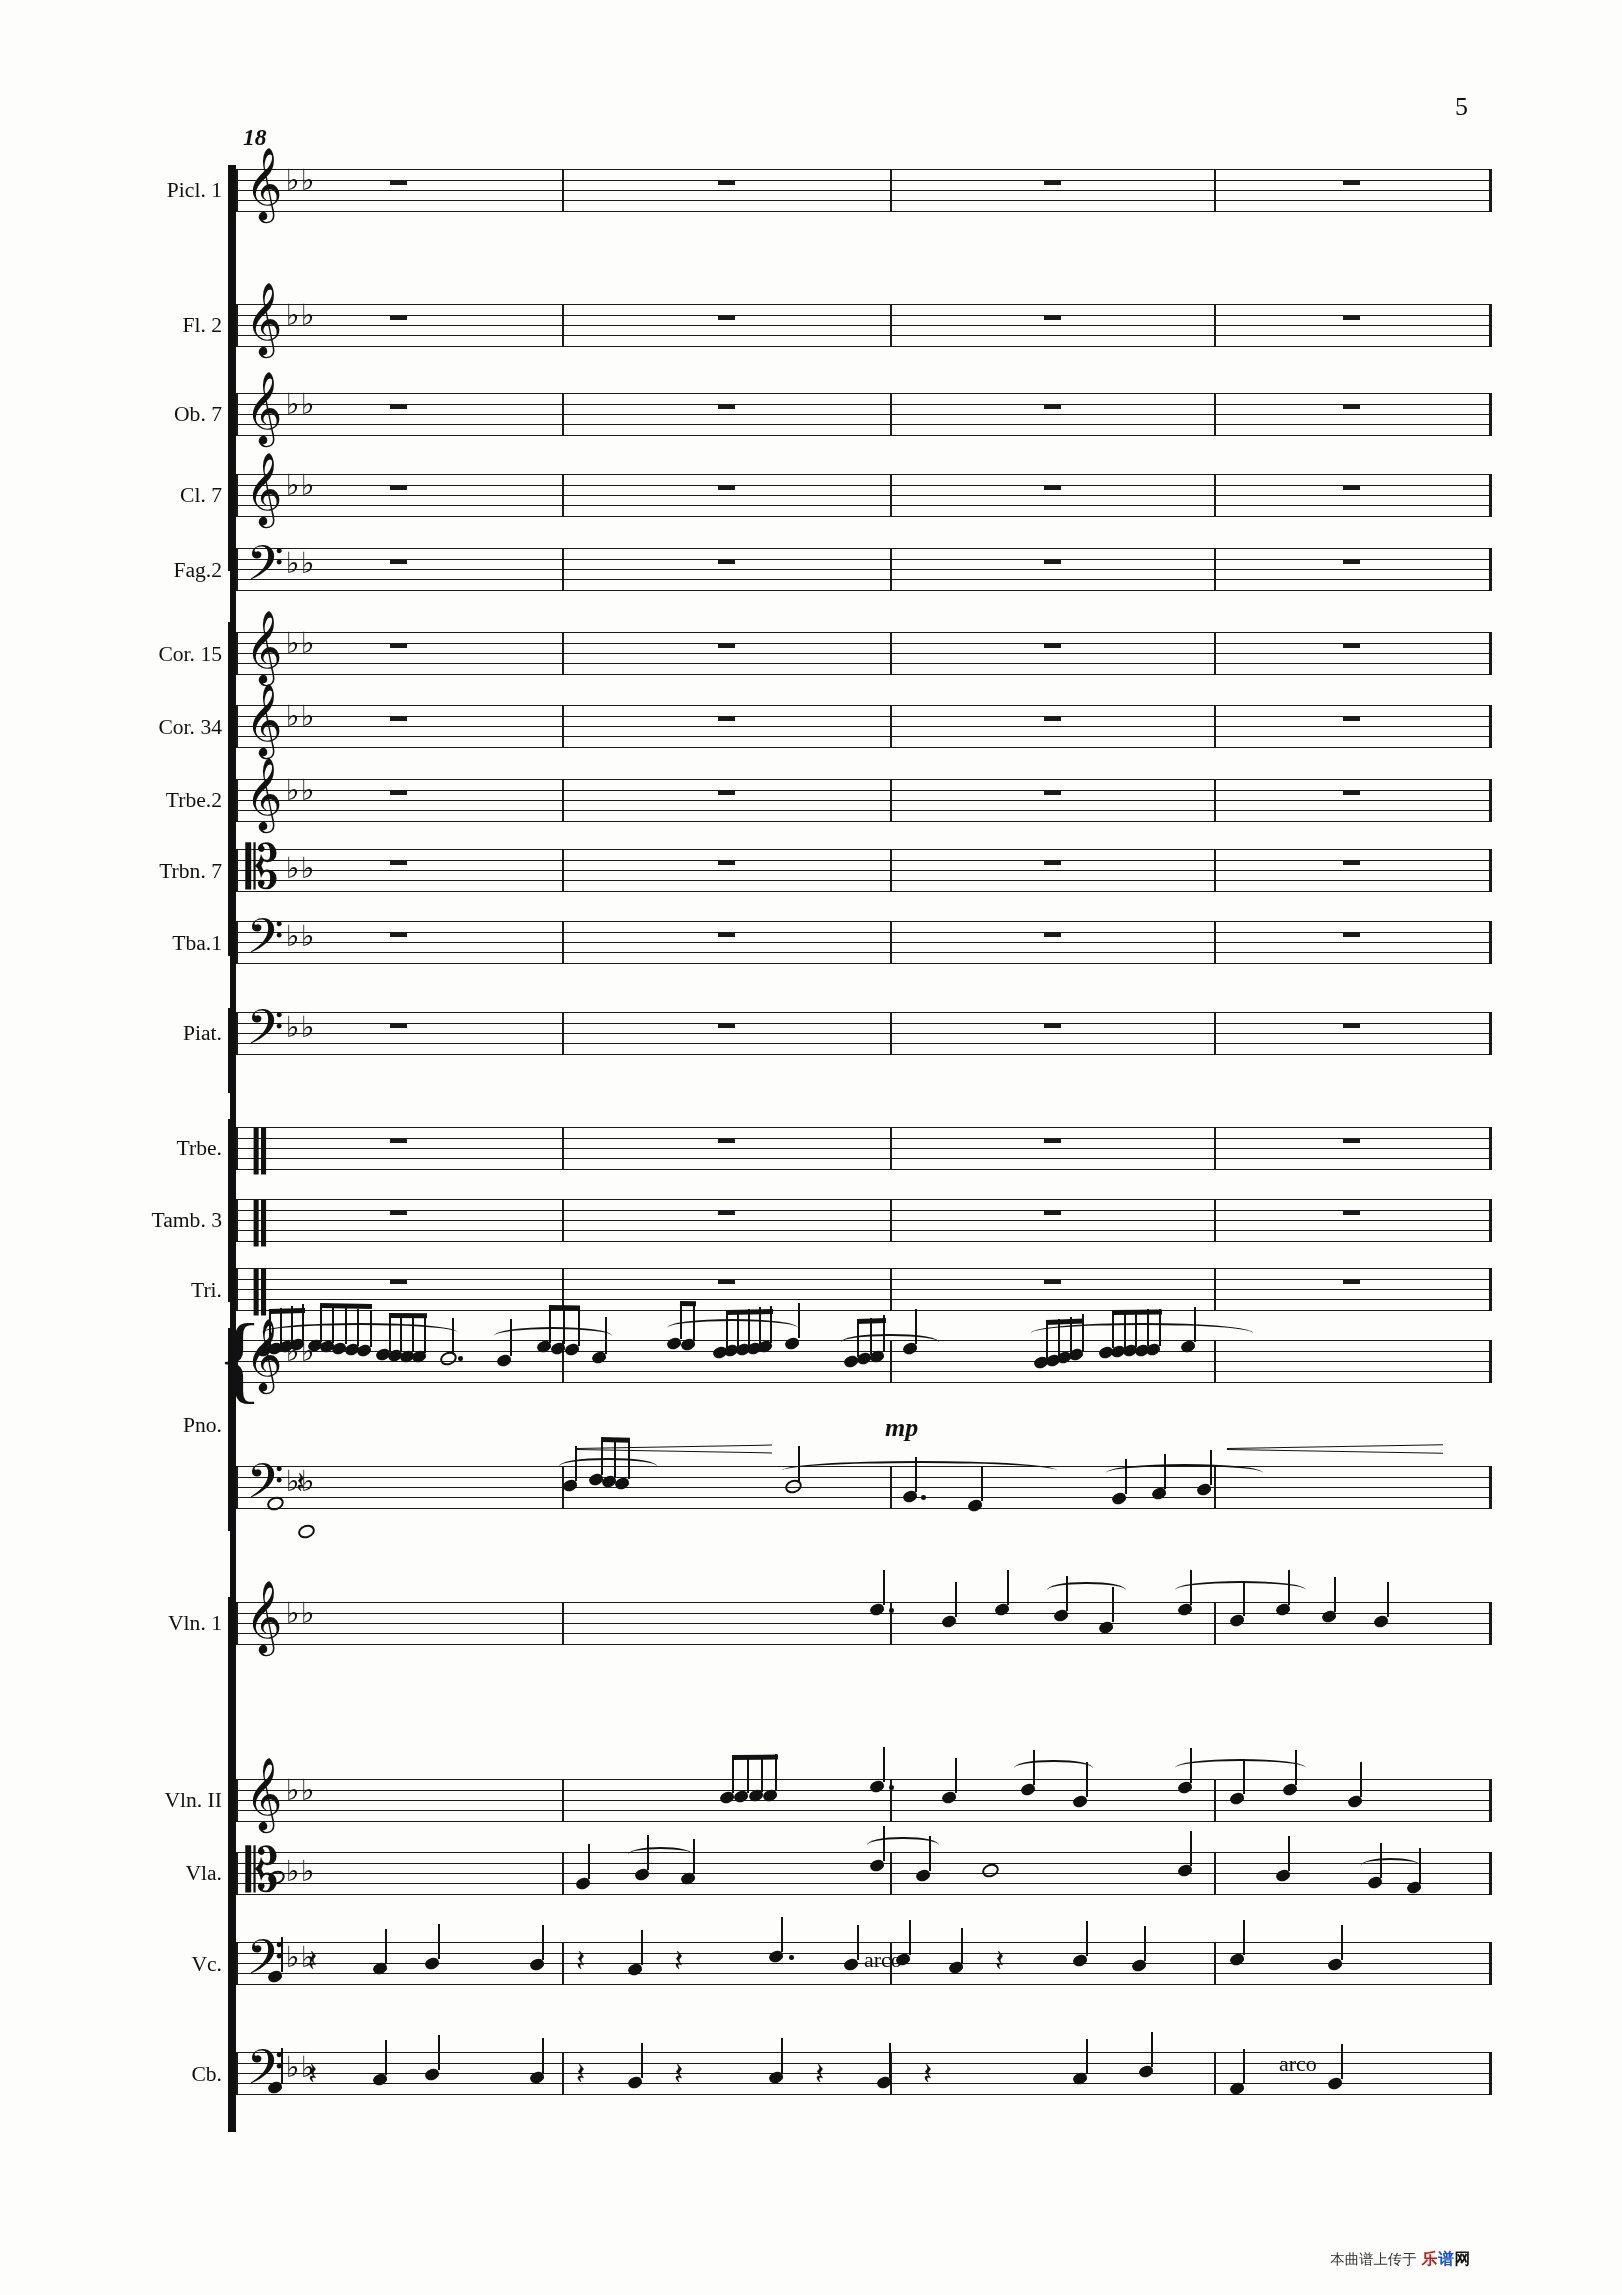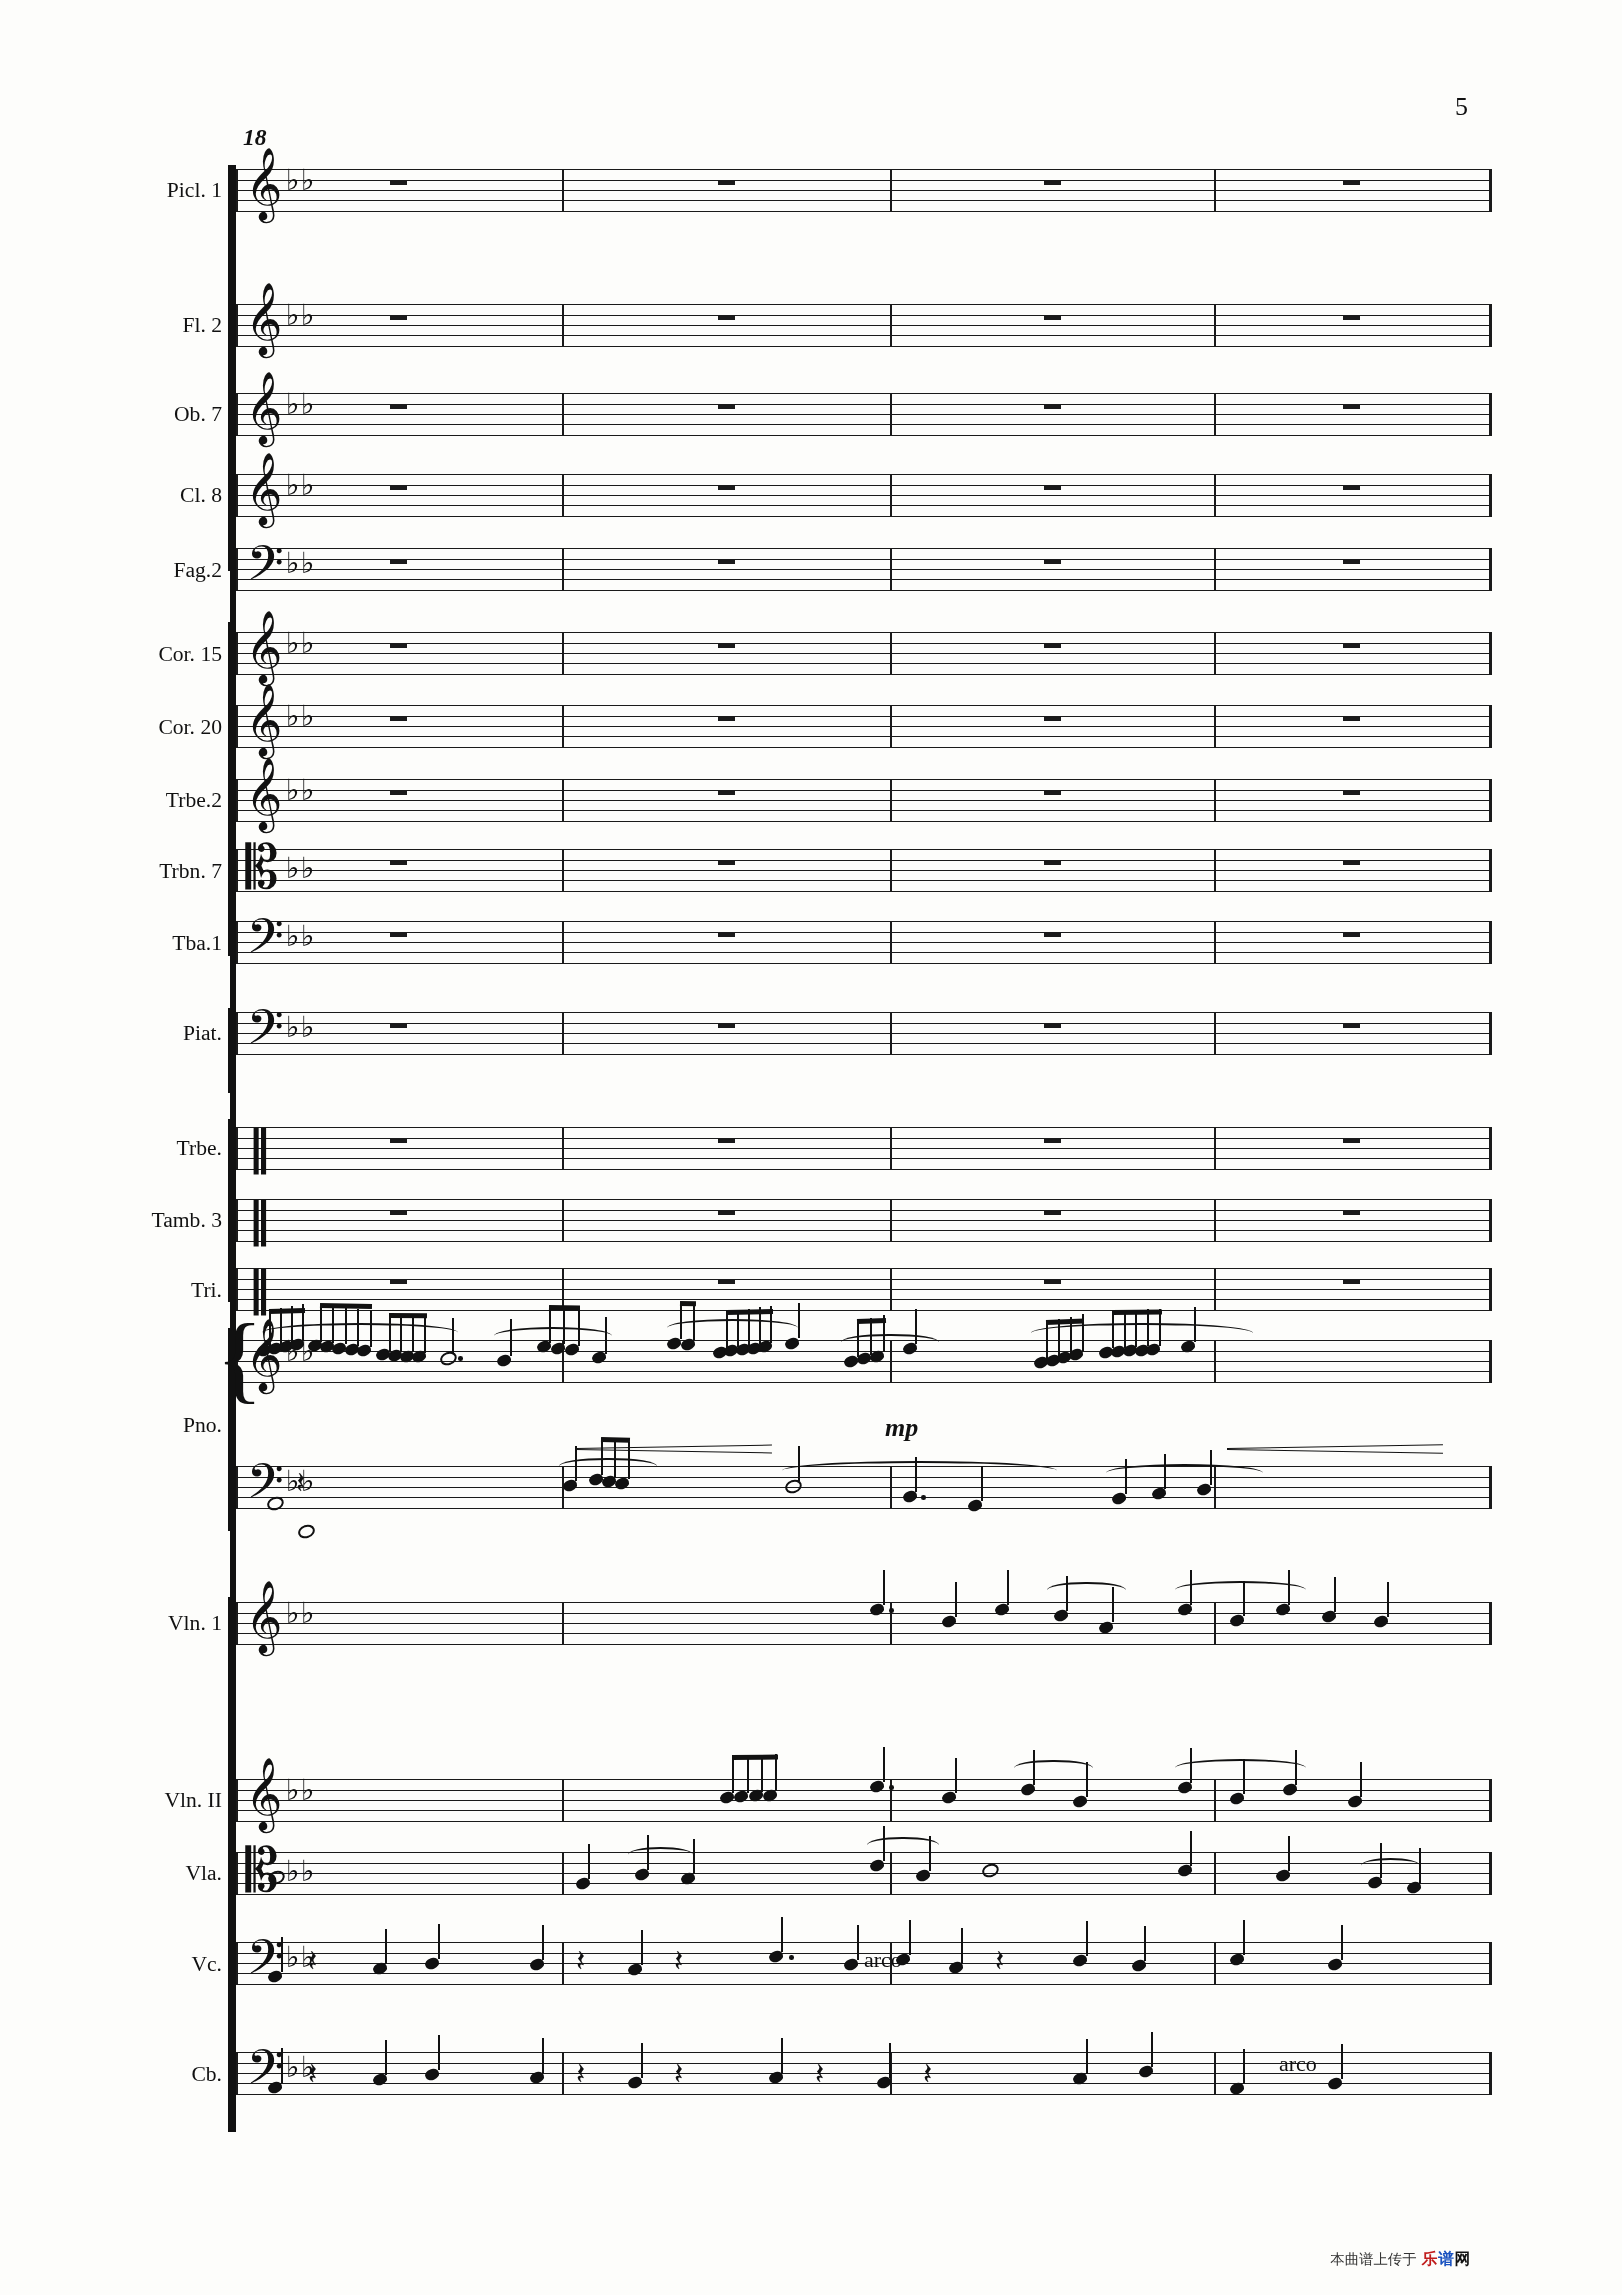--- a/index.html
+++ b/index.html
@@ -591,24 +591,24 @@
         <div class="barline thick" style="left: 1253px;"></div>
         <div class="clef bass" style="left: 10.5px; top: -7.9px;">𝄢</div>
         <div class="keysig" style="left: 50px; top: 1.3px;">♭♭</div>
       </div>
     </div>
 
   <div id="labels">
       <div class="inst-label" style="right: 1400px; width: 170px; top: 190px;">Picl. 1</div>
       <div class="inst-label" style="right: 1400px; width: 170px; top: 325px;">Fl. 2</div>
       <div class="inst-label" style="right: 1400px; width: 170px; top: 414px;">Ob. 7</div>
-      <div class="inst-label" style="right: 1400px; width: 170px; top: 495px;">Cl. 8</div>
+      <div class="inst-label" style="right: 1400px; width: 170px; top: 495px;">Cl. 7</div>
       <div class="inst-label" style="right: 1400px; width: 170px; top: 570px;">Fag.2</div>
       <div class="inst-label" style="right: 1400px; width: 170px; top: 654px;">Cor. 15</div>
-      <div class="inst-label" style="right: 1400px; width: 170px; top: 727px;">Cor. 20</div>
+      <div class="inst-label" style="right: 1400px; width: 170px; top: 727px;">Cor. 34</div>
       <div class="inst-label" style="right: 1400px; width: 170px; top: 800px;">Trbe.2</div>
       <div class="inst-label" style="right: 1400px; width: 170px; top: 871px;">Trbn. 7</div>
       <div class="inst-label" style="right: 1400px; width: 170px; top: 943px;">Tba.1</div>
       <div class="inst-label" style="right: 1400px; width: 170px; top: 1033px;">Piat.</div>
       <div class="inst-label" style="right: 1400px; width: 170px; top: 1148px;">Trbe.</div>
       <div class="inst-label" style="right: 1400px; width: 170px; top: 1220px;">Tamb. 3</div>
       <div class="inst-label" style="right: 1400px; width: 170px; top: 1290px;">Tri.</div>
       <div class="inst-label" style="right: 1400px; width: 170px; top: 1425px;">Pno.</div>
       <div class="inst-label" style="right: 1400px; width: 170px; top: 1623px;">Vln. 1</div>
       <div class="inst-label" style="right: 1400px; width: 170px; top: 1800px;">Vln. II</div>

